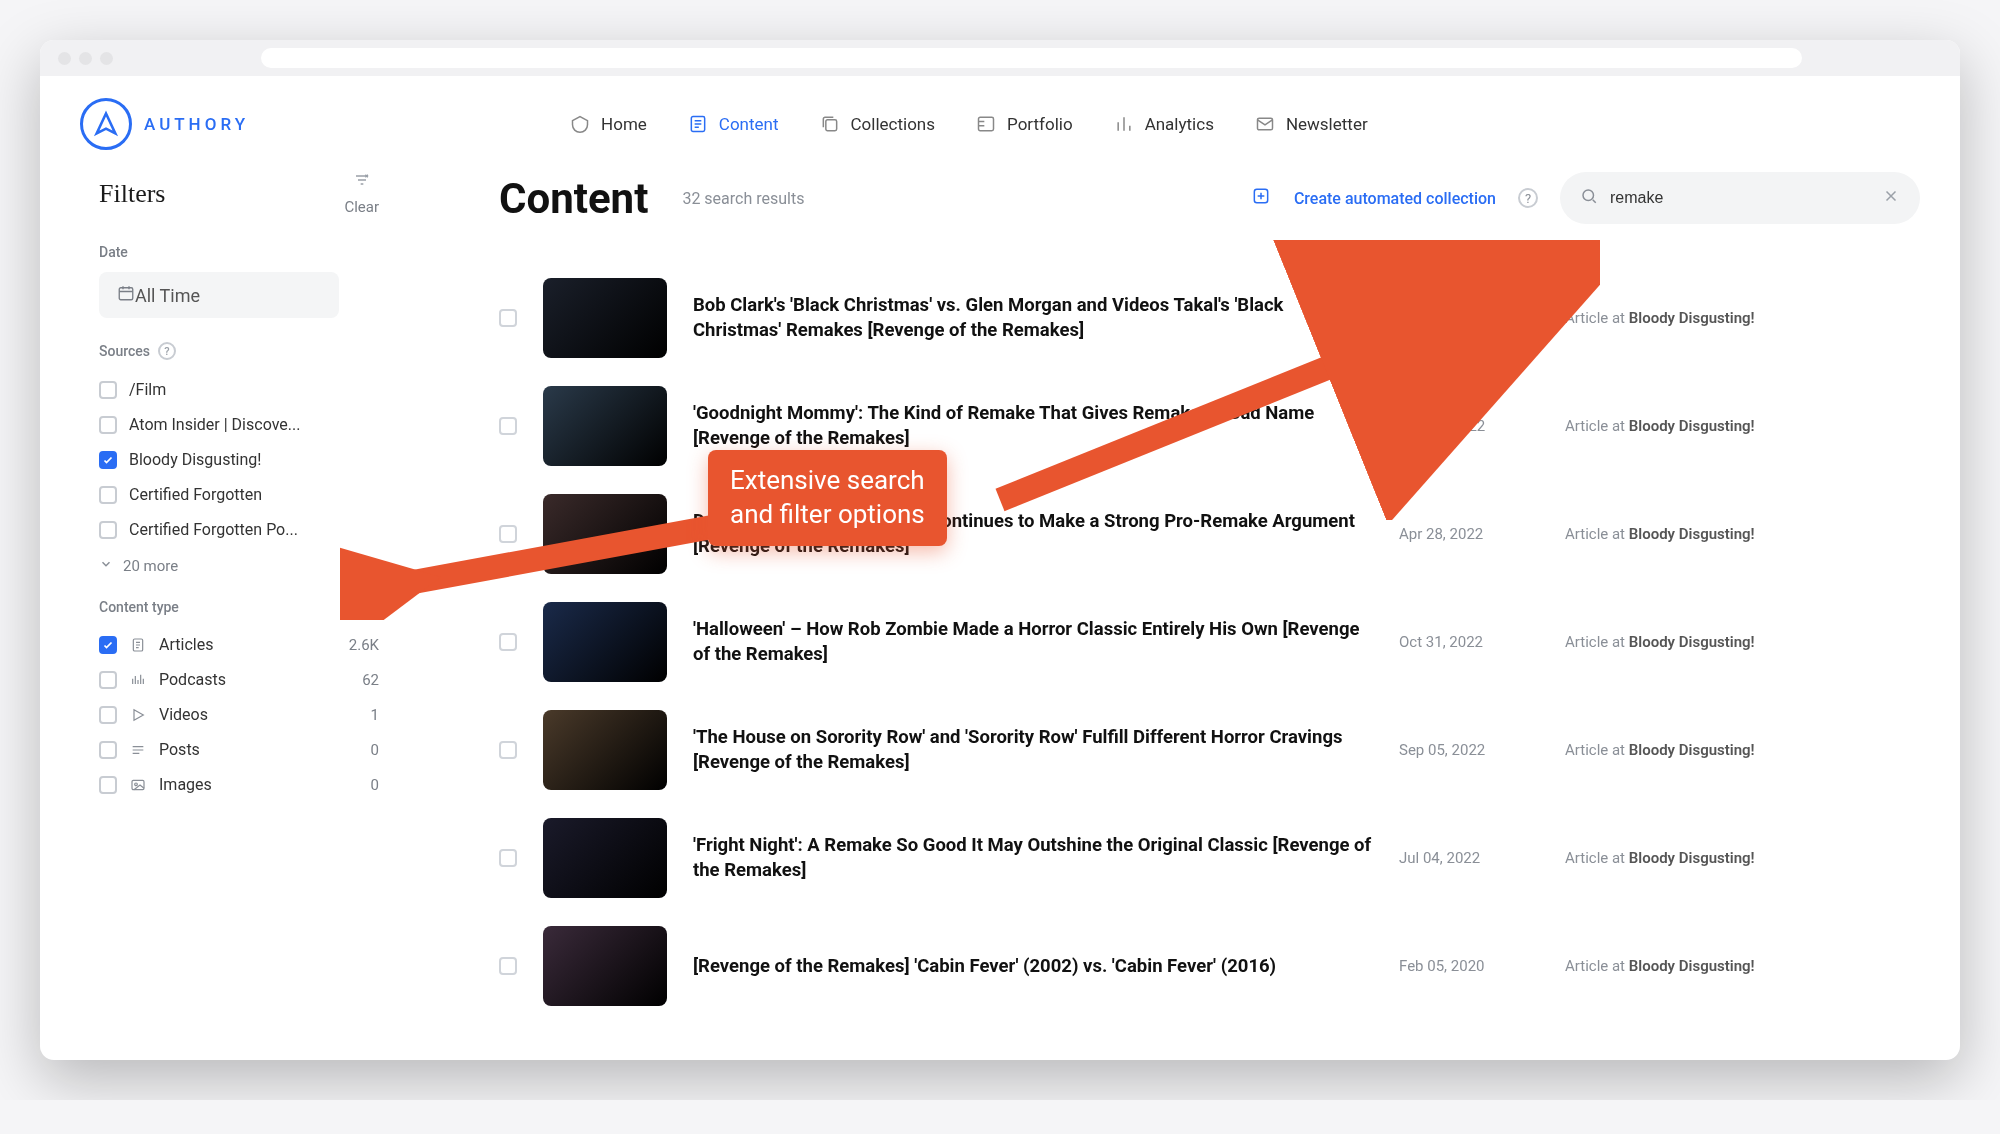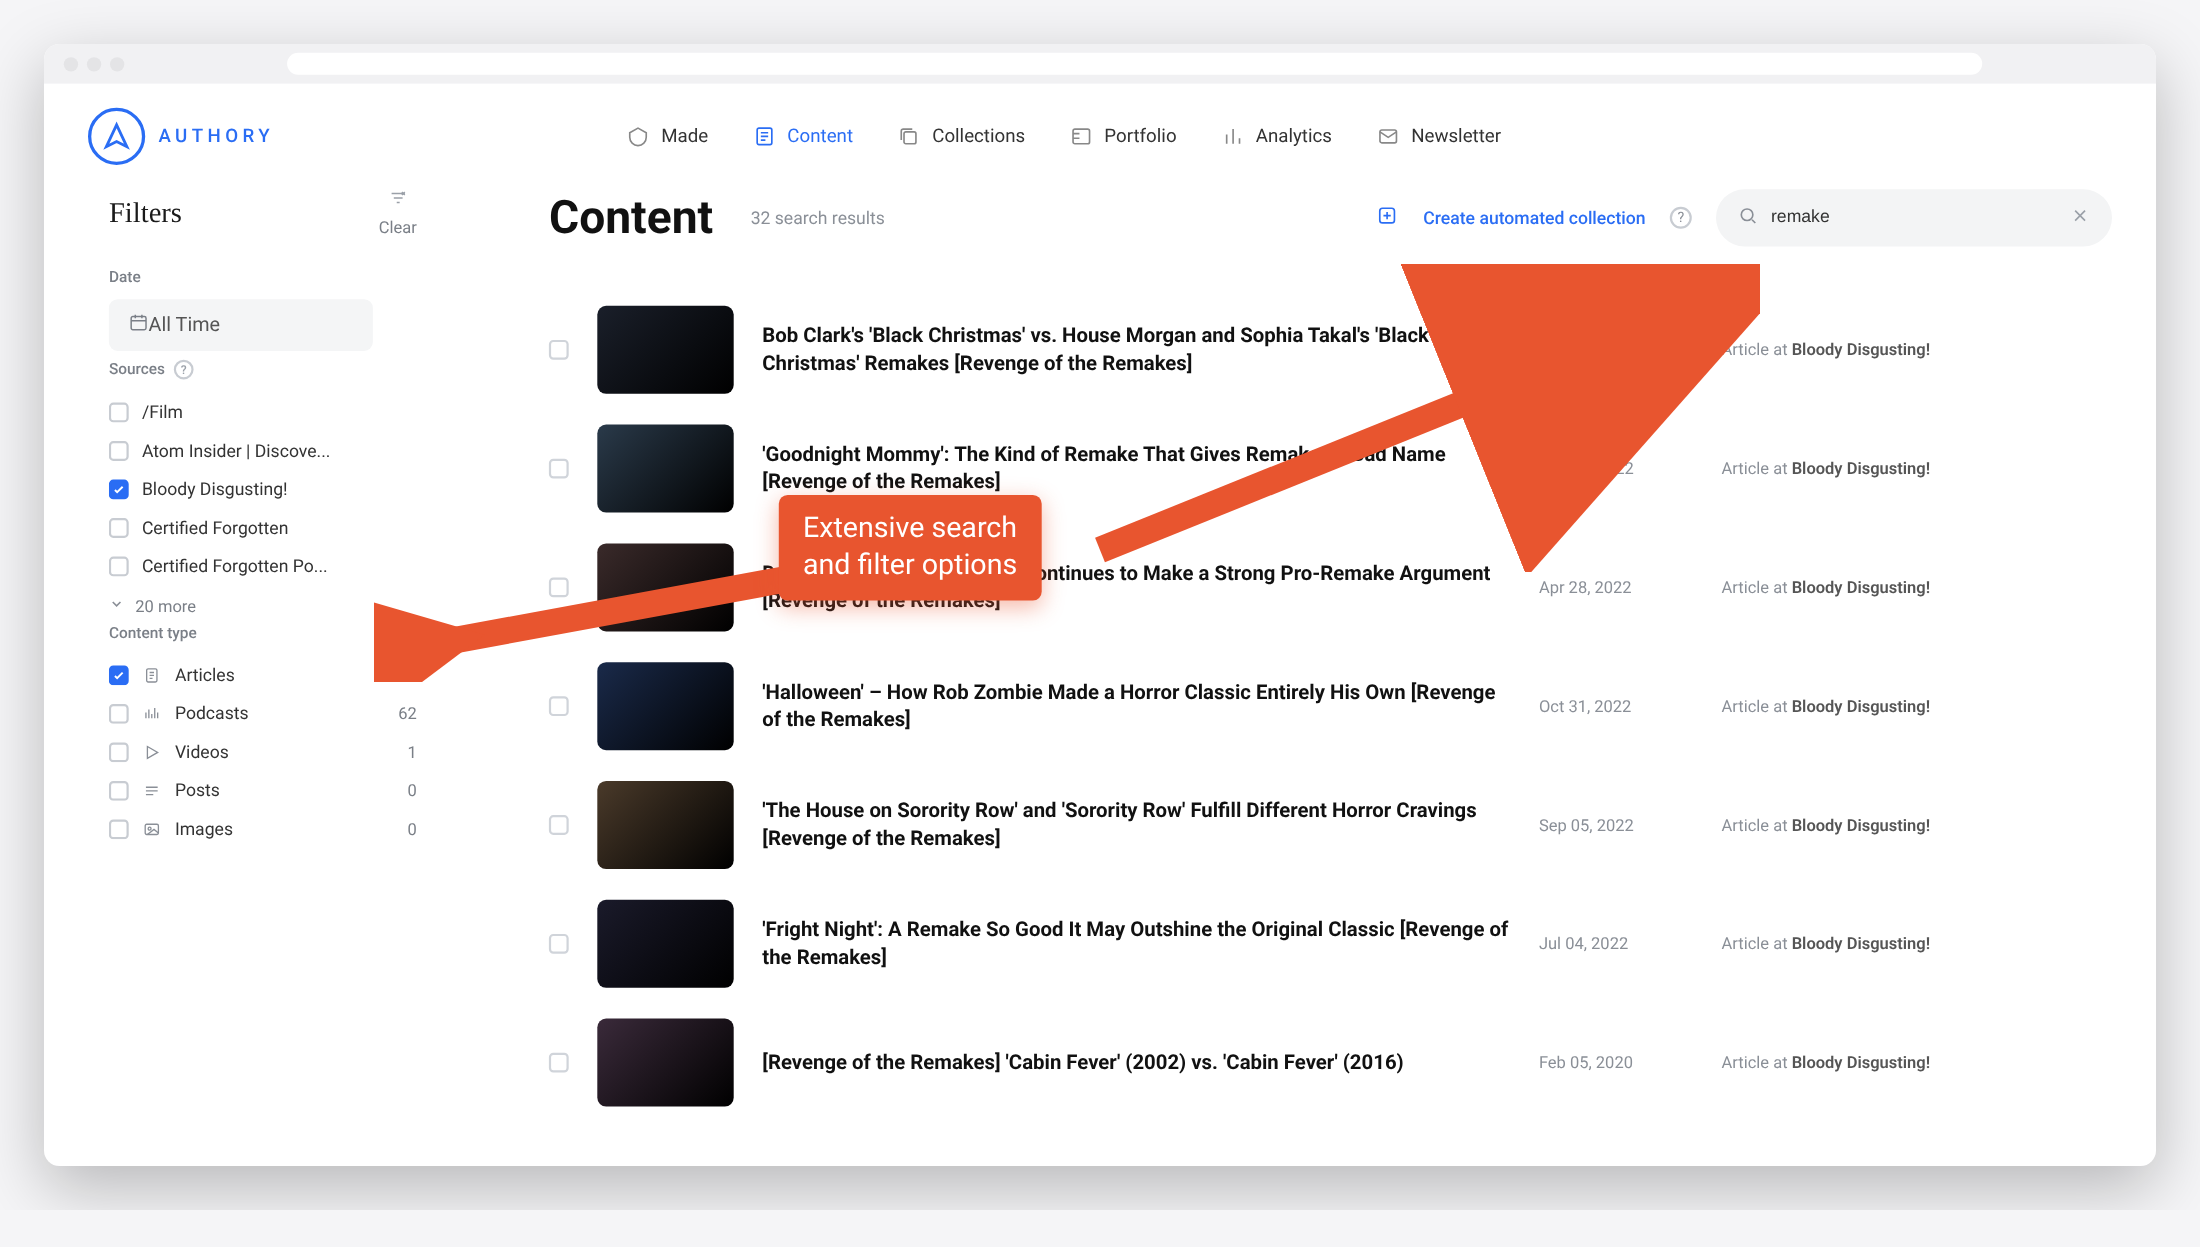--- a/index.html
+++ b/index.html
@@ -52,21 +52,21 @@
 .nav-item.active { color:#2a6df4; }
 .nav-icon { width:22px; height:22px; display:inline-flex; align-items:center; justify-content:center; }
 
 .body-row { display:flex; padding: 0 40px 40px 59px; }
 .sidebar { width: 300px; padding-right: 20px; }
 .main { flex:1; padding-left: 100px; position:relative; }
 
 .filters-head { display:flex; align-items:center; justify-content:space-between; margin-bottom: 28px; }
 .filters-title { font-family: Georgia, 'Times New Roman', serif; font-size: 26px; color:#1a1a1a; }
 .clear-btn { display:flex; align-items:center; gap:6px; color:#7a7f87; font-size:15px; cursor:pointer;flex-direction:column; }
-.section-label { color:#7a7f87; font-size:14px; font-weight:500; margin: 8px 0 12px; display:flex; align-items:center; gap:8px; }
+.section-label { color:#7a7f87; font-size:14px; font-weight:500; margin: 24px 0 12px; display:flex; align-items:center; gap:8px; }
 .date-pill {
   background:#f4f5f6; border-radius:8px; display:inline-flex; align-items:center;
   padding: 12px 18px; color:#555; font-size:18px; cursor:pointer;
   width: 240px;
 }
 .check-row { display:flex; align-items:center; justify-content:space-between; padding: 8px 0; cursor:pointer; }
 .check-left { display:flex; align-items:center; gap:12px; overflow:hidden; }
 .checkbox { width:18px; height:18px; border:2px solid #c8ccd2; border-radius:4px; flex-shrink:0; display:flex; align-items:center; justify-content:center; }
 .checkbox.checked { background:#2a6df4; border-color:#2a6df4; color:#fff; }
 .check-label { font-size:16px; color:#333; white-space:nowrap; overflow:hidden; text-overflow:ellipsis; max-width: 190px; }
@@ -126,21 +126,21 @@
       <span class="logo-text">AUTHORY</span>
     </div>
 
     <div class="nav">
       <div class="nav-item">
         <span class="nav-icon">
             <svg width="20" height="20" viewBox="0 0 24 24" fill="none" stroke="#888" stroke-width="1.8">
               <path d="M3 8 L12 3 L21 8 L21 13 A9 9 0 0 1 3 13 Z"></path>
             </svg>
           </span>
-        <span>Made</span>
+        <span>Home</span>
       </div>
       <div class="nav-item active">
         <span class="nav-icon">
             <svg width="20" height="20" viewBox="0 0 24 24" fill="none" stroke="currentColor" stroke-width="1.8">
               <rect x="4" y="3" width="16" height="18" rx="2"></rect>
               <path d="M8 8h8M8 12h8M8 16h5"></path>
             </svg>
           </span>
         <span>Content</span>
       </div>
@@ -347,21 +347,21 @@
                   <path d="M6 6l12 12M18 6l-12 12"></path>
                 </svg></span>
           </div>
         </div>
       </div>
 
       <div id="results-list">
           <div class="result-row">
             <span class="row-checkbox"></span>
             <div class="thumb" style="background:linear-gradient(135deg,#1a1f2a,#000)"></div>
-            <div class="result-title">Bob Clark's 'Black Christmas' vs. House Morgan and Sophia Takal's 'Black Christmas' Remakes [Revenge of the Remakes]</div>
+            <div class="result-title">Bob Clark's 'Black Christmas' vs. Glen Morgan and Videos Takal's 'Black Christmas' Remakes [Revenge of the Remakes]</div>
             <div class="result-date">Dec 15, 2020</div>
             <div class="result-source"><span>Article at </span><b>Bloody Disgusting!</b></div>
           </div>
           <div class="result-row">
             <span class="row-checkbox"></span>
             <div class="thumb" style="background:linear-gradient(135deg,#2a3a4a,#000)"></div>
             <div class="result-title">'Goodnight Mommy': The Kind of Remake That Gives Remakes a Bad Name [Revenge of the Remakes]</div>
             <div class="result-date">Sep 27, 2022</div>
             <div class="result-source"><span>Article at </span><b>Bloody Disgusting!</b></div>
           </div>

